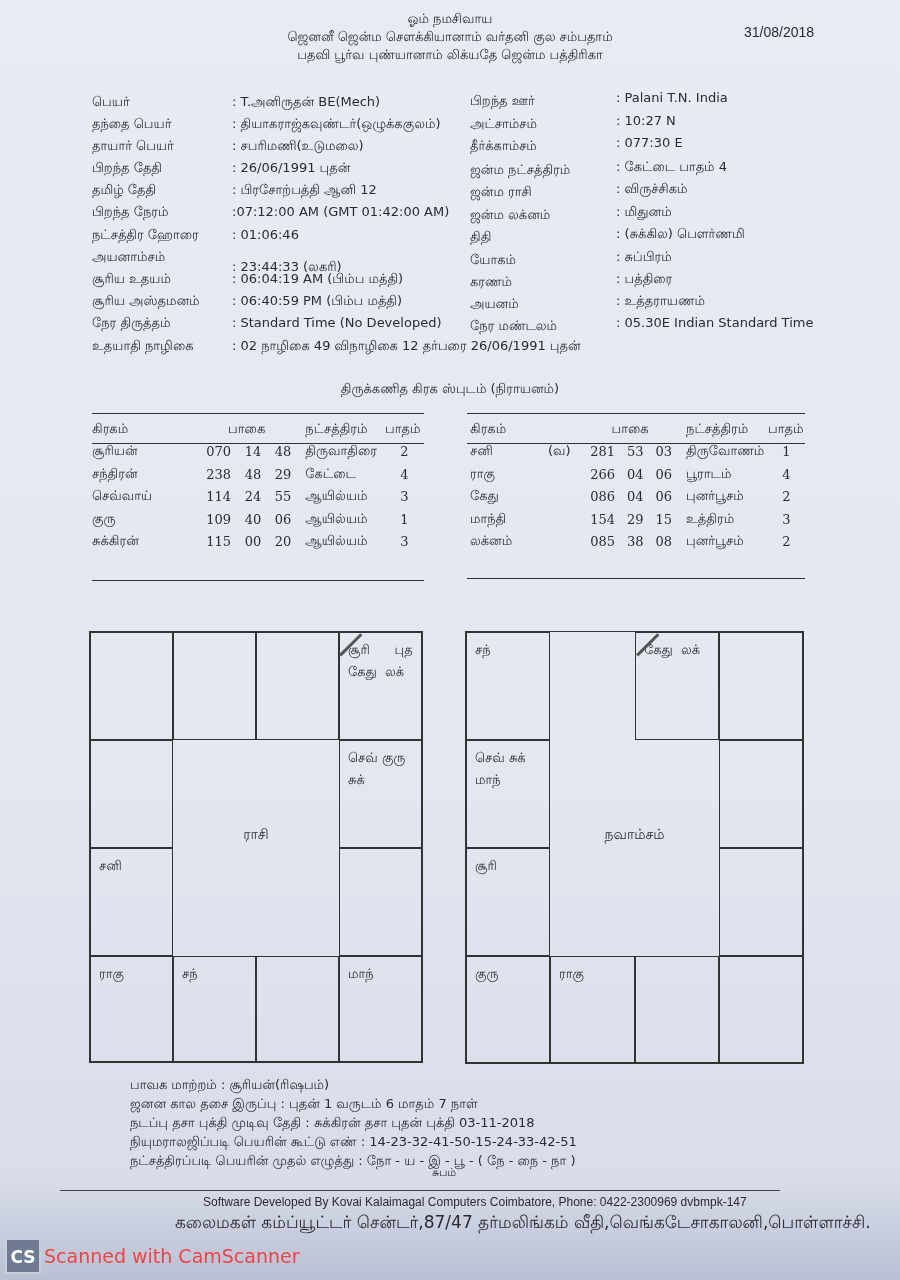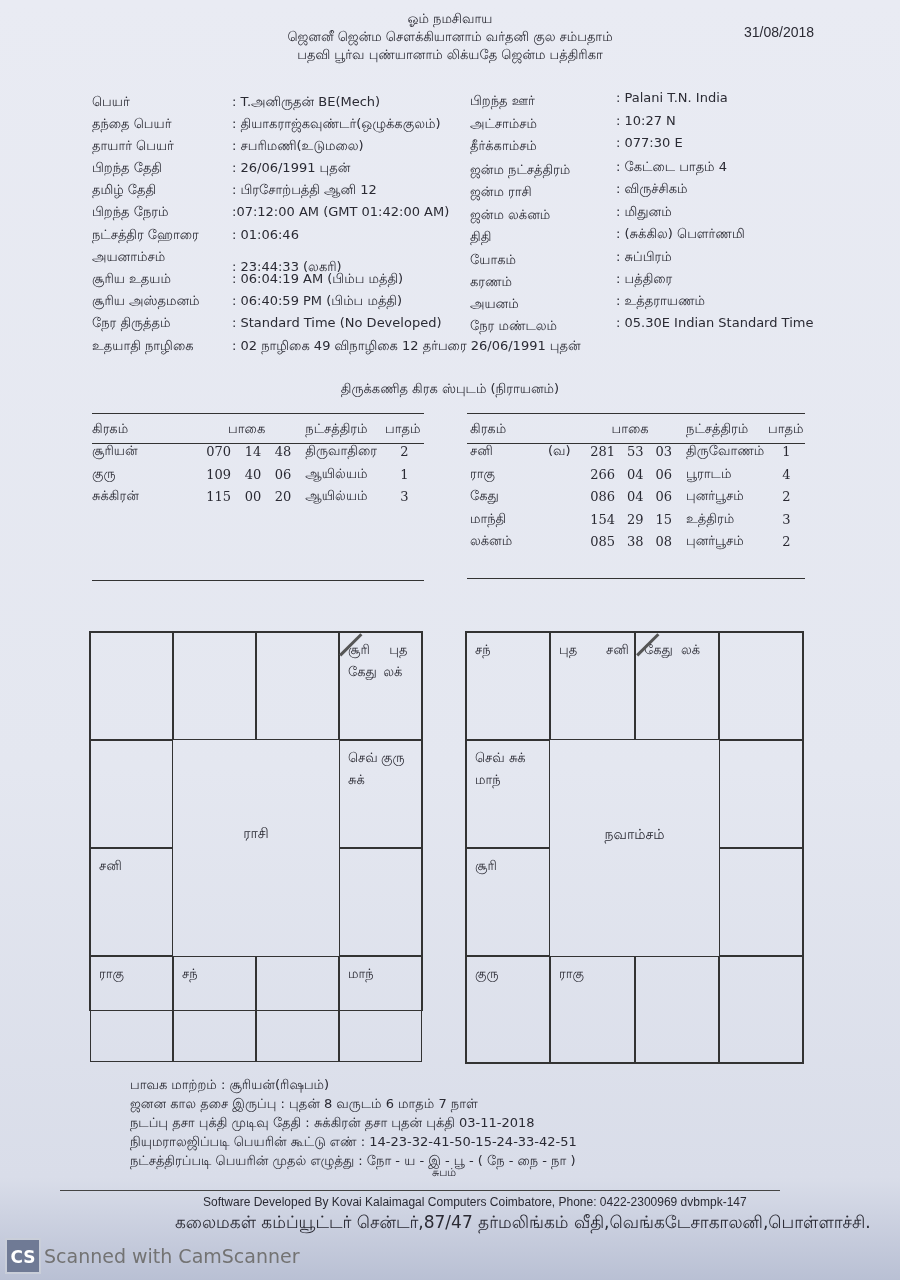--- a/index.html
+++ b/index.html
@@ -26,21 +26,21 @@
 
   .chart { position: absolute; border: 1.3px solid #333; box-sizing: border-box; }
   .cell { position: absolute; border: 0.8px solid #333; box-sizing: border-box; font-size: 13px; line-height: 22px; padding: 6px 0 0 8px; }
   .center-label { position: absolute; text-align: center; font-size: 14px; }
   .mark { position: absolute; width: 30px; height: 2.5px; background: #555; transform: rotate(-45deg); transform-origin: left center; }
 
   .note { position: absolute; left: 130px; font-size: 13px; line-height: 18px; white-space: nowrap; }
   #footer-line { left: 60px; width: 720px; top: 1190px; border-top: 1.5px solid #444; }
   #footer1 { left: 203px; top: 1195px; font-size: 12px; font-family: "Liberation Sans", sans-serif; }
   #footer2 { left: 175px; top: 1212px; font-size: 17px; }
-  #cs { left: 5px; top: 1238px; font-size: 19px; color: #737373; font-family: "DejaVu Sans", sans-serif; }
+  #cs { left: 5px; top: 1238px; font-size: 19px; color: #ef4444; font-family: "DejaVu Sans", sans-serif; }
   #cs-logo { left: 5px; top: 1238px; width: 36px; height: 36px; background: #6f7a95; color: #fff; font-weight: bold; font-size: 17px; line-height: 34px; text-align: center; border: 2px solid #c9ced9; box-sizing: border-box; }
 </style>
 </head>
 <body>
 
 <div class="abs hdr" style="top:10px">ஓம் நமசிவாய</div>
 <div class="abs hdr" style="top:28px">ஜெனனீ ஜென்ம சௌக்கியானாம் வர்தனி குல சம்பதாம்</div>
 <div class="abs hdr" style="top:46px">பதவி பூர்வ புண்யானாம் லிக்யதே ஜென்ம பத்திரிகா</div>
 <div class="abs" id="date">31/08/2018</div>
 
@@ -160,20 +160,38 @@
       <tr>
         <td style="text-align: left;">சூரியன்</td>
         <td style="text-align: left;"></td>
         <td style="text-align: right; font-family: &quot;DejaVu Serif&quot;, serif; padding-right: 6px;">070</td>
         <td style="text-align: right; font-family: &quot;DejaVu Serif&quot;, serif; padding-right: 6px;">14</td>
         <td style="text-align: right; font-family: &quot;DejaVu Serif&quot;, serif; padding-right: 6px;">48</td>
         <td style="text-align: left; padding-left: 8px;">திருவாதிரை</td>
         <td style="text-align: center; font-family: &quot;DejaVu Serif&quot;, serif;">2</td>
       </tr>
       <tr>
+        <td style="text-align: left;">சந்திரன்</td>
+        <td style="text-align: left;"></td>
+        <td style="text-align: right; font-family: &quot;DejaVu Serif&quot;, serif; padding-right: 6px;">238</td>
+        <td style="text-align: right; font-family: &quot;DejaVu Serif&quot;, serif; padding-right: 6px;">48</td>
+        <td style="text-align: right; font-family: &quot;DejaVu Serif&quot;, serif; padding-right: 6px;">29</td>
+        <td style="text-align: left; padding-left: 8px;">கேட்டை</td>
+        <td style="text-align: center; font-family: &quot;DejaVu Serif&quot;, serif;">4</td>
+      </tr>
+      <tr>
+        <td style="text-align: left;">செவ்வாய்</td>
+        <td style="text-align: left;"></td>
+        <td style="text-align: right; font-family: &quot;DejaVu Serif&quot;, serif; padding-right: 6px;">114</td>
+        <td style="text-align: right; font-family: &quot;DejaVu Serif&quot;, serif; padding-right: 6px;">24</td>
+        <td style="text-align: right; font-family: &quot;DejaVu Serif&quot;, serif; padding-right: 6px;">55</td>
+        <td style="text-align: left; padding-left: 8px;">ஆயில்யம்</td>
+        <td style="text-align: center; font-family: &quot;DejaVu Serif&quot;, serif;">3</td>
+      </tr>
+      <tr>
         <td style="text-align: left;">குரு</td>
         <td style="text-align: left;"></td>
         <td style="text-align: right; font-family: &quot;DejaVu Serif&quot;, serif; padding-right: 6px;">109</td>
         <td style="text-align: right; font-family: &quot;DejaVu Serif&quot;, serif; padding-right: 6px;">40</td>
         <td style="text-align: right; font-family: &quot;DejaVu Serif&quot;, serif; padding-right: 6px;">06</td>
         <td style="text-align: left; padding-left: 8px;">ஆயில்யம்</td>
         <td style="text-align: center; font-family: &quot;DejaVu Serif&quot;, serif;">1</td>
       </tr>
       <tr>
         <td style="text-align: left;">சுக்கிரன்</td>
@@ -242,59 +260,58 @@
         <td style="text-align: left;"></td>
         <td style="text-align: right; font-family: &quot;DejaVu Serif&quot;, serif; padding-right: 6px;">085</td>
         <td style="text-align: right; font-family: &quot;DejaVu Serif&quot;, serif; padding-right: 6px;">38</td>
         <td style="text-align: right; font-family: &quot;DejaVu Serif&quot;, serif; padding-right: 6px;">08</td>
         <td style="text-align: left; padding-left: 8px;">புனர்பூசம்</td>
         <td style="text-align: center; font-family: &quot;DejaVu Serif&quot;, serif;">2</td>
       </tr>
     </tbody>
 </table>
 
-<div class="chart" id="rasi" style="left:89px; top:631px; width:334px; height:380px;font-family:Liberation Serif, serif;">
+<div class="chart" id="rasi" style="left:89px; top:631px; width:334px; height:432px;">
     <div class="cell" style="left: 0px; top: 0px; width: 83px; height: 108px; white-space: pre;"></div>
     <div class="cell" style="left: 83px; top: 0px; width: 83px; height: 108px; white-space: pre;"></div>
     <div class="cell" style="left: 166px; top: 0px; width: 83px; height: 108px; white-space: pre;"></div>
     <div class="cell" style="left: 249px; top: 0px; width: 83px; height: 108px; white-space: pre;">சூரி      புத
 கேது  லக்</div>
     <div class="cell" style="left: 249px; top: 108px; width: 83px; height: 108px; white-space: pre;">செவ் குரு
 சுக்</div>
     <div class="cell" style="left: 249px; top: 216px; width: 83px; height: 108px; white-space: pre;"></div>
     <div class="cell" style="left: 249px; top: 324px; width: 83px; height: 106px; white-space: pre;">மாந்</div>
     <div class="cell" style="left: 166px; top: 324px; width: 83px; height: 106px; white-space: pre;"></div>
     <div class="cell" style="left: 83px; top: 324px; width: 83px; height: 106px; white-space: pre;">சந்</div>
     <div class="cell" style="left: 0px; top: 324px; width: 83px; height: 106px; white-space: pre;">ராகு</div>
     <div class="cell" style="left: 0px; top: 216px; width: 83px; height: 108px; white-space: pre;">சனி</div>
     <div class="cell" style="left: 0px; top: 108px; width: 83px; height: 108px; white-space: pre;"></div>
     <div class="center-label" style="left: 83px; width: 166px; top: 194px;">ராசி</div>
     <div class="mark" style="left: 250px; top: 22px;"></div>
   </div>
 <div class="chart" id="navamsa" style="left:465px; top:631px; width:339px; height:433px;">
     <div class="cell" style="left: 0px; top: 0px; width: 84px; height: 108px; white-space: pre;">சந்</div>
-    <div class="cell" style="left: 84px; top: 0px; width: 85px; height: 108px; white-space: pre;">புத       சனி</div>
     <div class="cell" style="left: 169px; top: 0px; width: 84px; height: 108px; white-space: pre;">கேது  லக்</div>
     <div class="cell" style="left: 253px; top: 0px; width: 84px; height: 108px; white-space: pre;"></div>
     <div class="cell" style="left: 253px; top: 108px; width: 84px; height: 108px; white-space: pre;"></div>
     <div class="cell" style="left: 253px; top: 216px; width: 84px; height: 108px; white-space: pre;"></div>
     <div class="cell" style="left: 253px; top: 324px; width: 84px; height: 107px; white-space: pre;"></div>
     <div class="cell" style="left: 169px; top: 324px; width: 84px; height: 107px; white-space: pre;"></div>
     <div class="cell" style="left: 84px; top: 324px; width: 85px; height: 107px; white-space: pre;">ராகு</div>
     <div class="cell" style="left: 0px; top: 324px; width: 84px; height: 107px; white-space: pre;">குரு</div>
     <div class="cell" style="left: 0px; top: 216px; width: 84px; height: 108px; white-space: pre;">சூரி</div>
     <div class="cell" style="left: 0px; top: 108px; width: 84px; height: 108px; white-space: pre;">செவ் சுக்
 மாந்</div>
     <div class="center-label" style="left: 84px; width: 169px; top: 194px;">நவாம்சம்</div>
     <div class="mark" style="left: 171px; top: 22px;"></div>
   </div>
 
 <div id="notes">
     <div class="note" style="top: 1076px;">பாவக மாற்றம் : சூரியன்(ரிஷபம்)</div>
-    <div class="note" style="top: 1095px;">ஜனன கால தசை இருப்பு : புதன் 8 வருடம் 6 மாதம் 7 நாள்</div>
+    <div class="note" style="top: 1095px;">ஜனன கால தசை இருப்பு : புதன் 1 வருடம் 6 மாதம் 7 நாள்</div>
     <div class="note" style="top: 1114px;">நடப்பு தசா புக்தி முடிவு தேதி : சுக்கிரன் தசா  புதன் புக்தி 03-11-2018</div>
     <div class="note" style="top: 1133px;">நியுமராலஜிப்படி பெயரின் கூட்டு எண்  : 14-23-32-41-50-15-24-33-42-51</div>
     <div class="note" style="top: 1152px;">நட்சத்திரப்படி பெயரின் முதல் எழுத்து : நோ - ய - இ - பூ -  ( நே - நை - நா )</div>
   </div>
 <div class="abs" style="left:432px; top:1166px; font-size:11px;">சுபம்</div>
 
 <div class="abs hr" id="footer-line"></div>
 <div class="abs" id="footer1">Software Developed By  Kovai Kalaimagal Computers  Coimbatore, Phone: 0422-2300969     dvbmpk-147</div>
 <div class="abs" id="footer2">கலைமகள் கம்ப்யூட்டர் சென்டர்,87/47 தர்மலிங்கம் வீதி,வெங்கடேசாகாலனி,பொள்ளாச்சி.</div>
 

